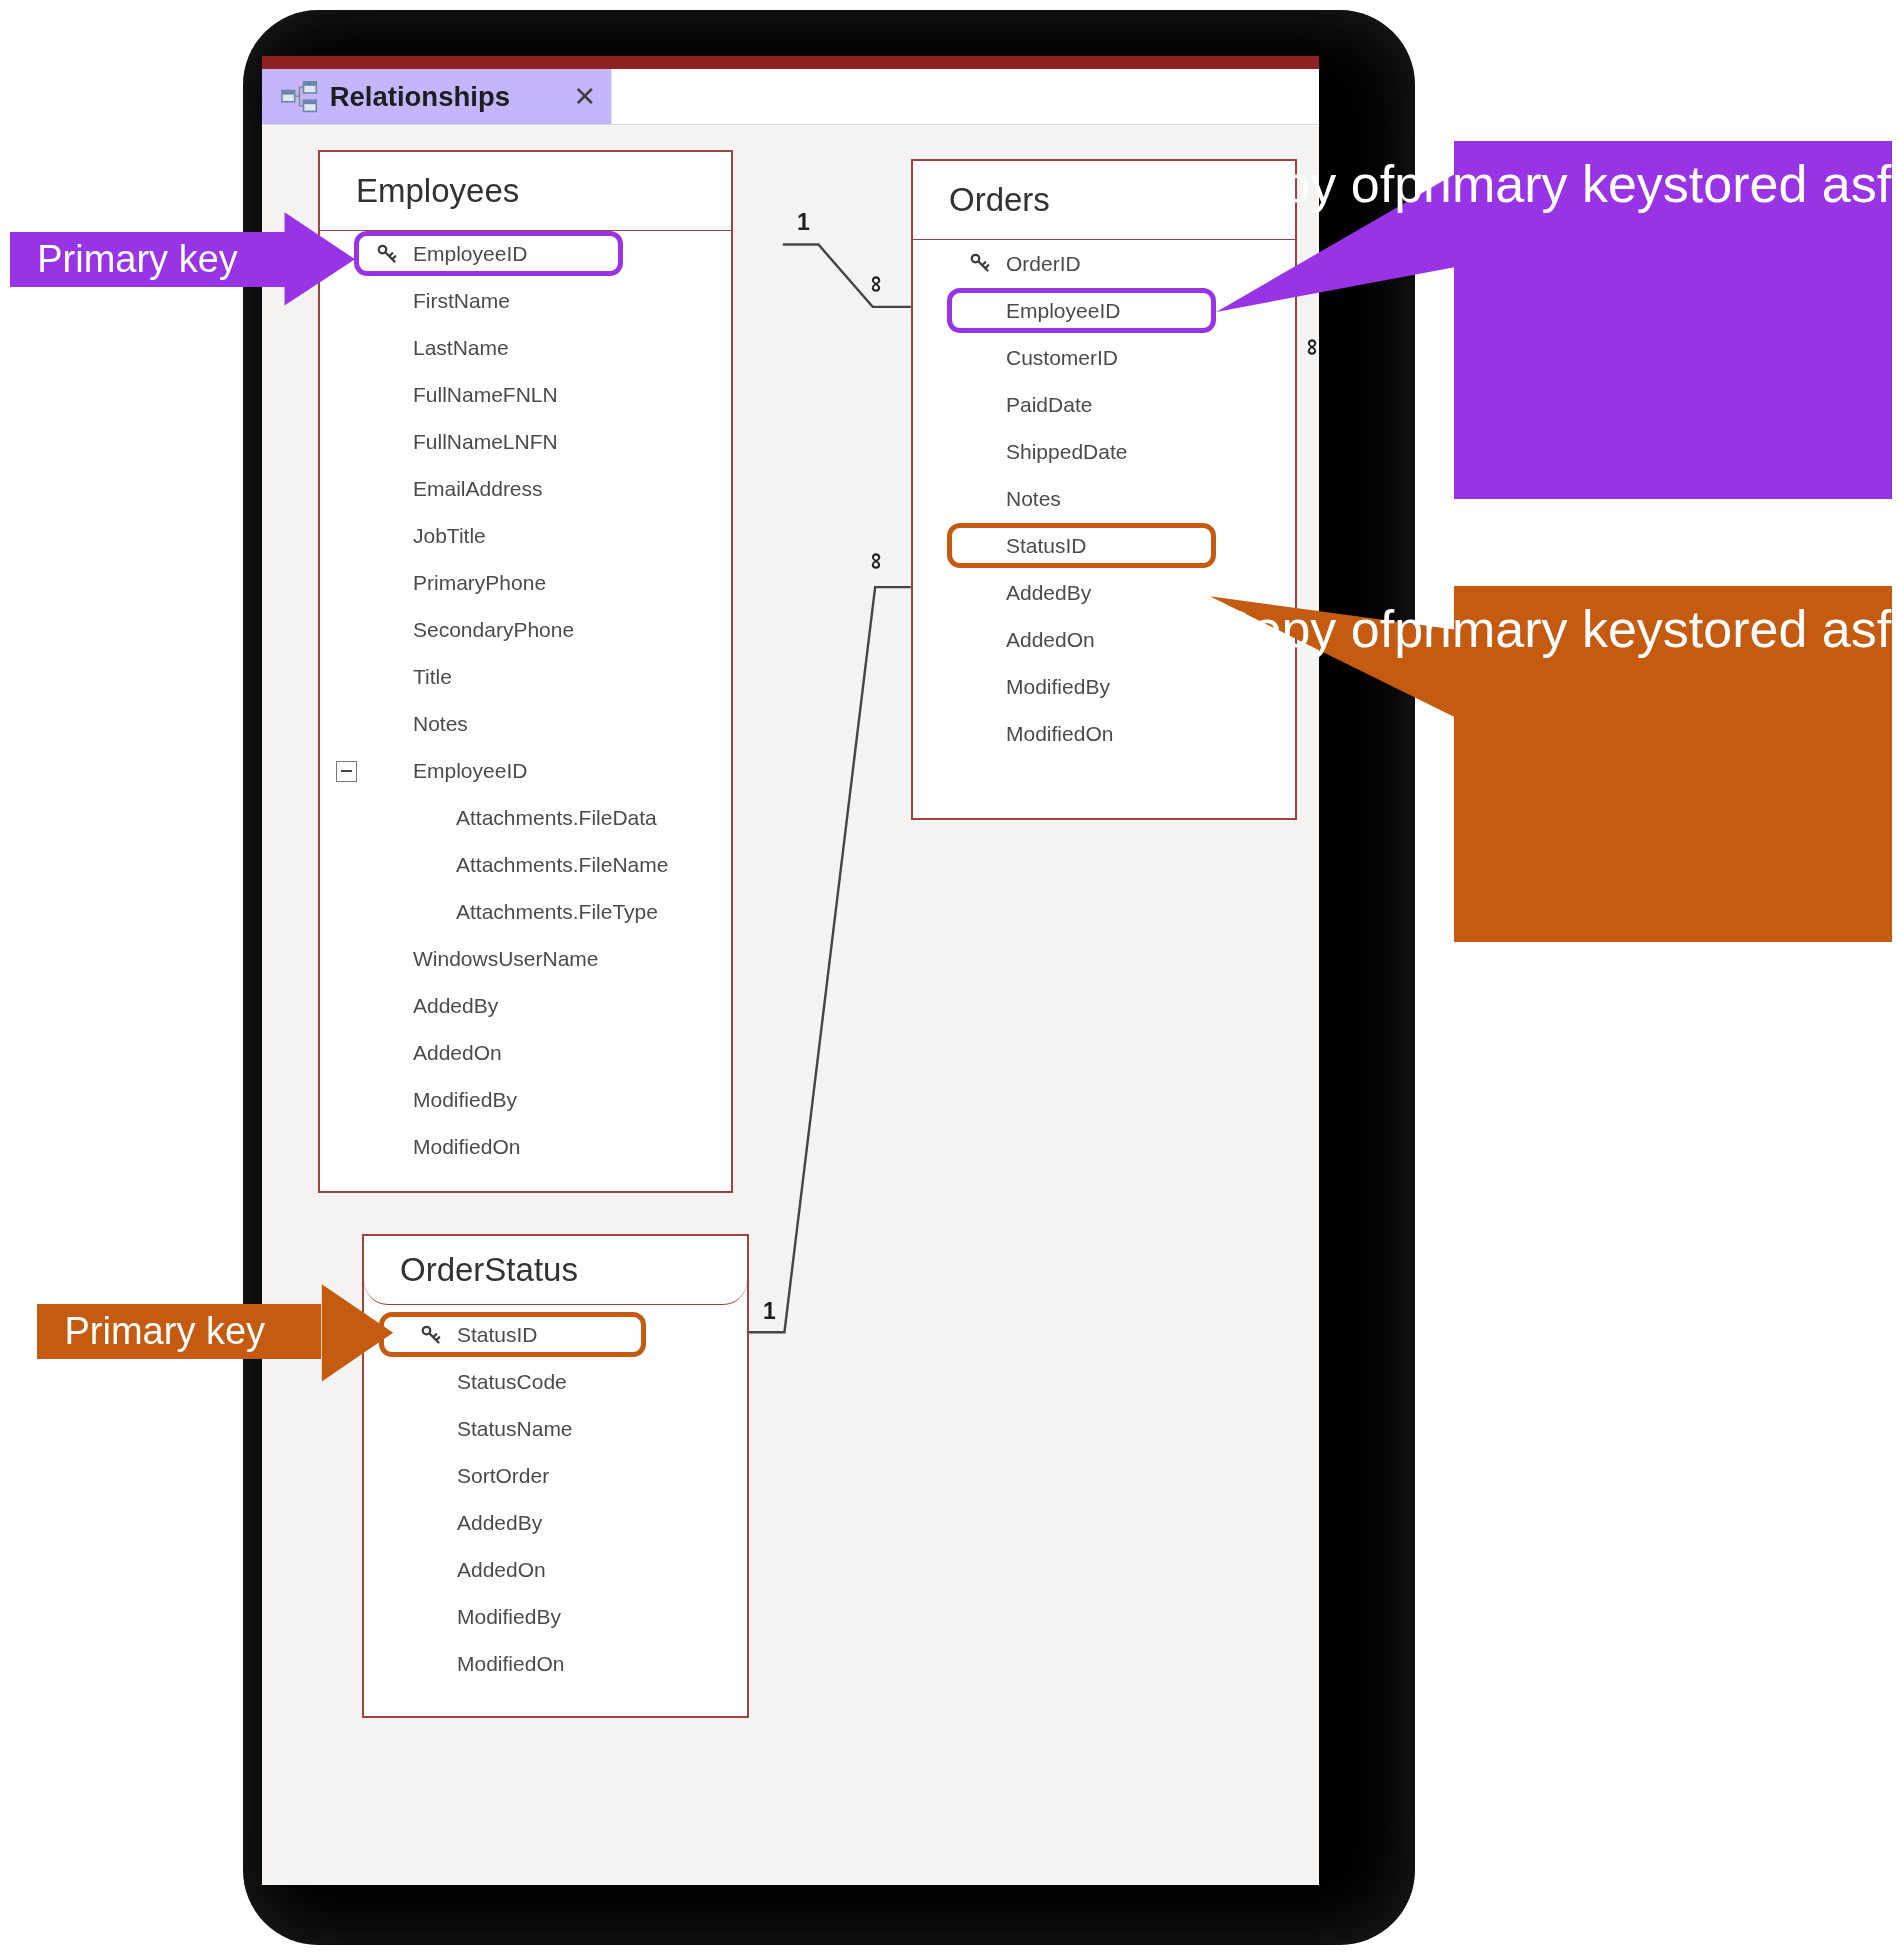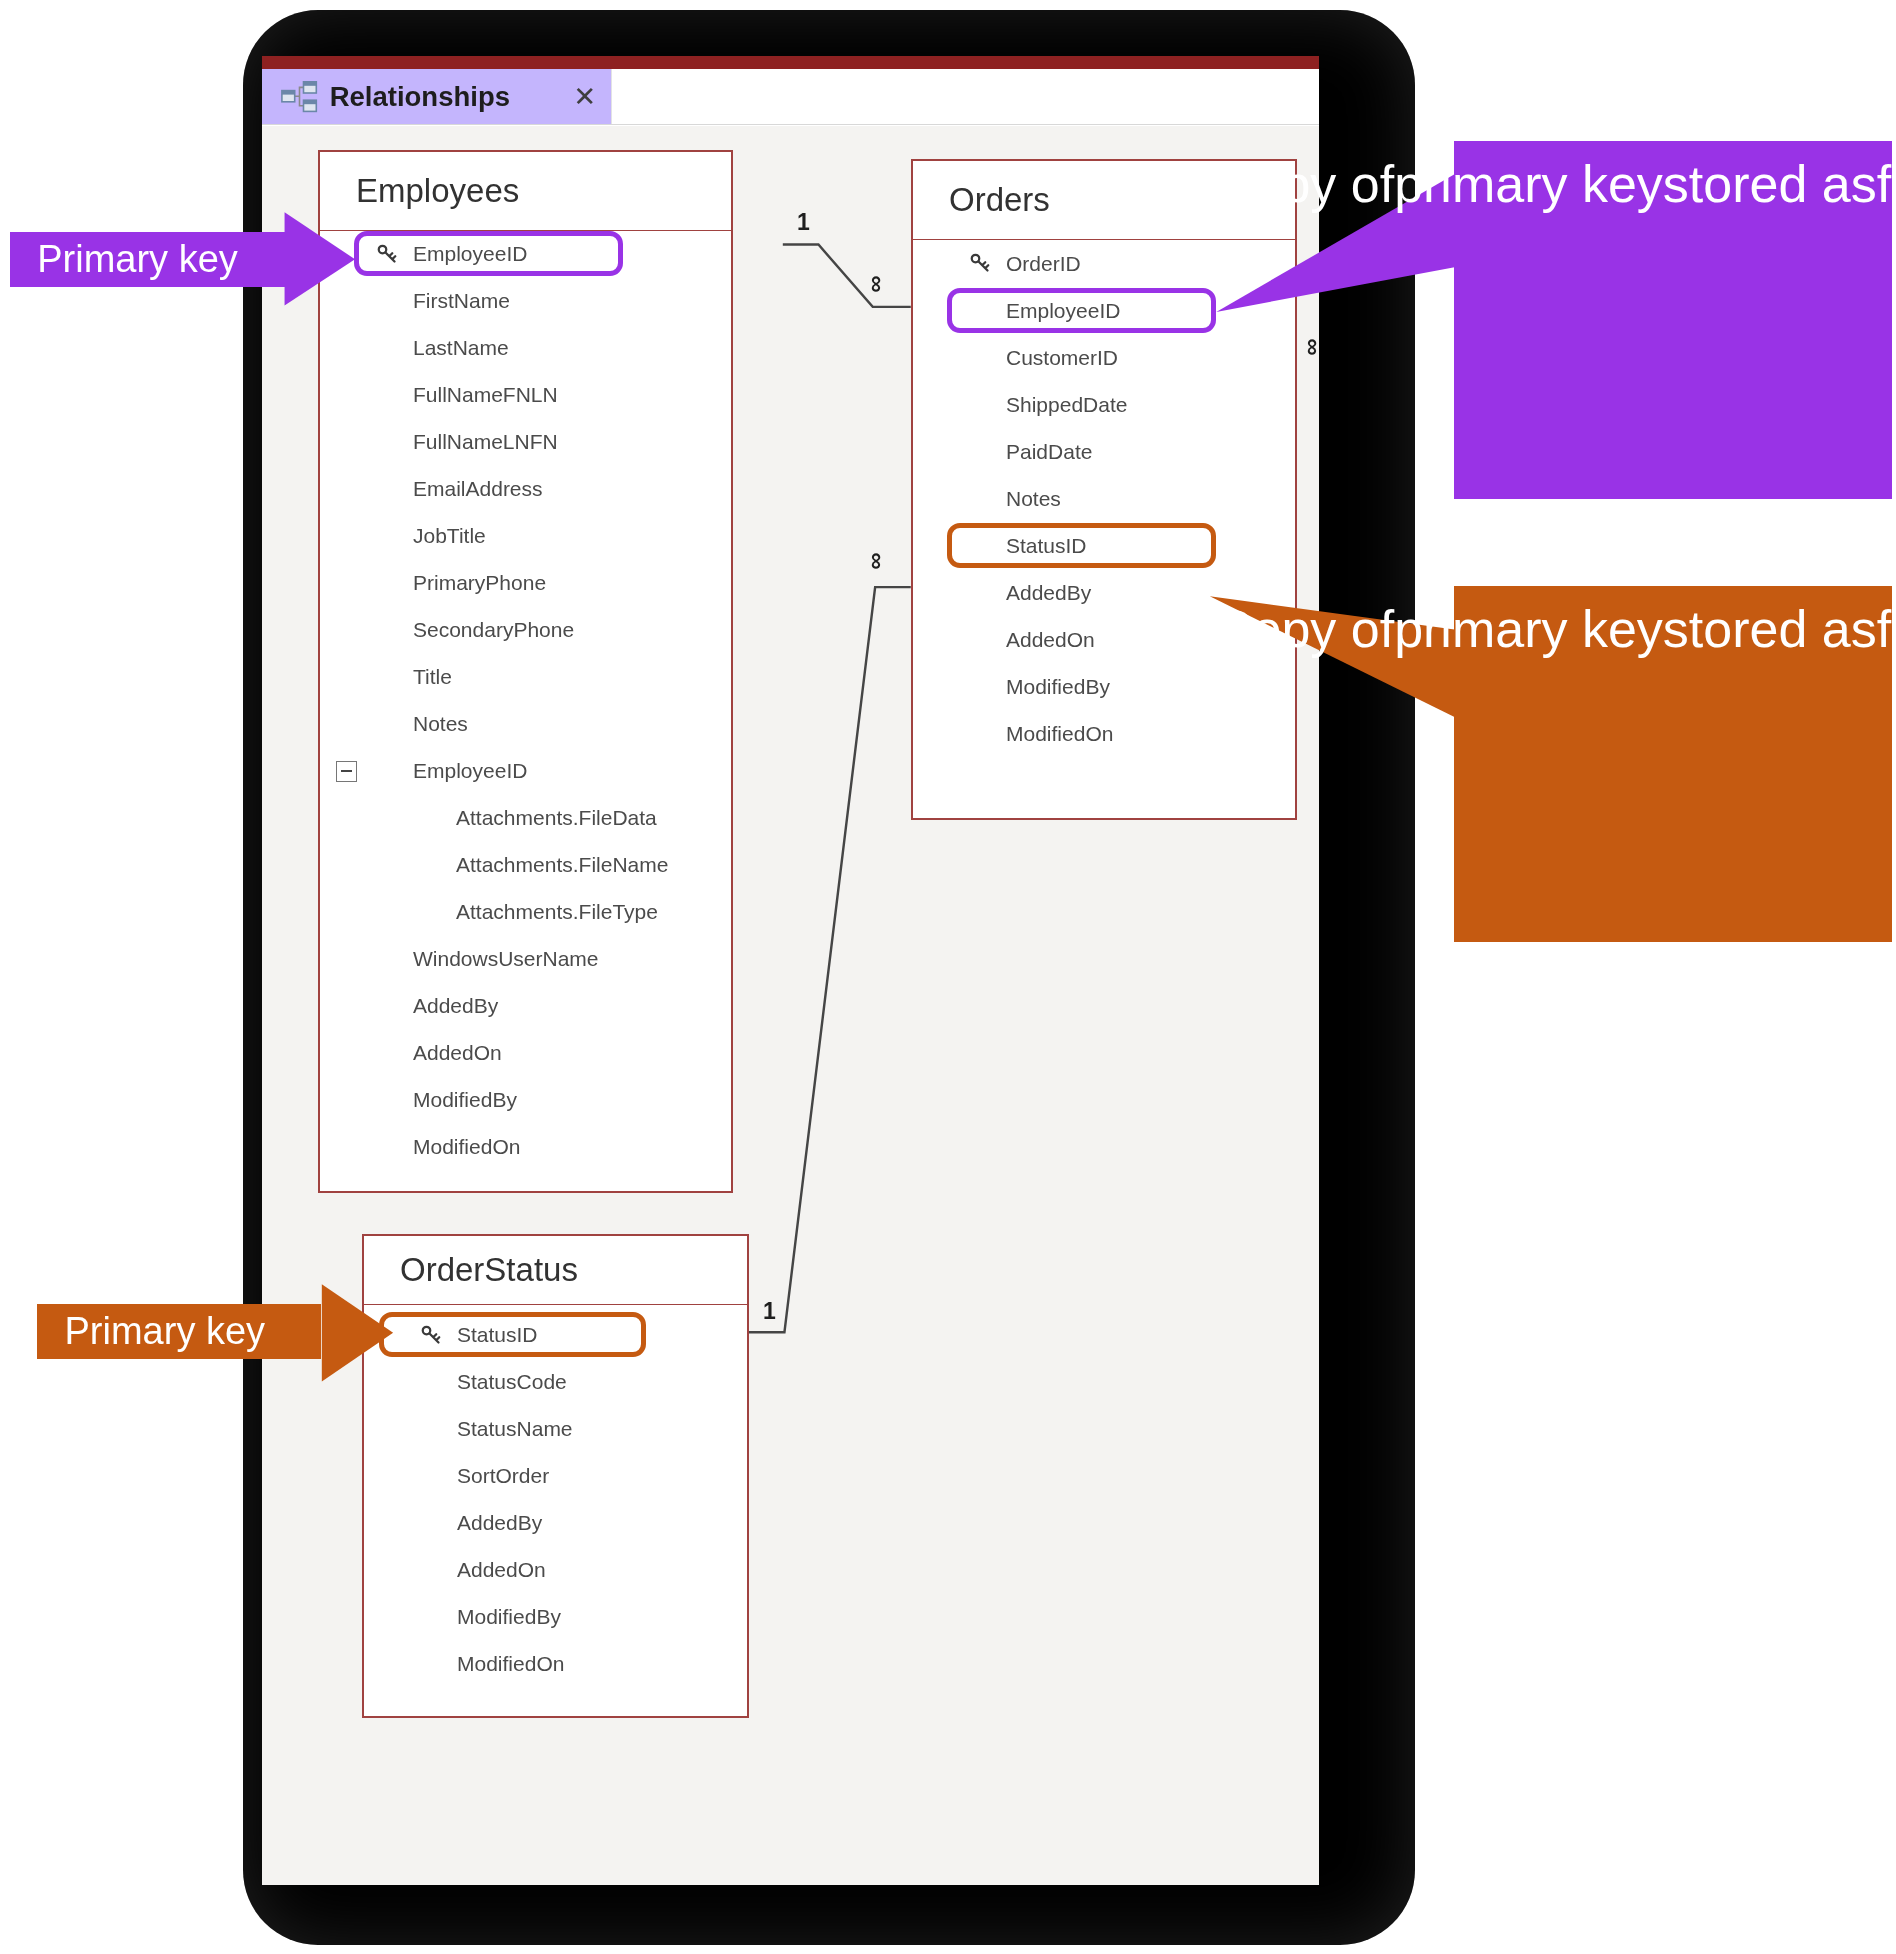--- a/index.html
+++ b/index.html
@@ -26,21 +26,21 @@
   .tab-close{margin-left:auto;margin-right:14.6px;font-size:27.5px;color:#3f3f3f;cursor:default;line-height:1;}
   
   .canvas{position:absolute;left:0;top:70px;width:1057px;height:1759px;background:#F4F3F1;}
   .rel-lines{position:absolute;left:0;top:0;}
   
   .table{position:absolute;background:#fff;border:2.4px solid #A04240;box-sizing:border-box;}
   .tbl-employees{left:56px;top:23.5px;width:415px;height:1043px;}
   .tbl-orders{left:649px;top:33px;width:386px;height:661px;}
   .tbl-orderstatus{left:100px;top:1108px;width:387px;height:484px;}
   .table-header{height:79px;border-bottom:1.6px solid #A04240;display:flex;align-items:center;padding-left:36px;font-size:33px;color:#323232;box-sizing:border-box;}
-  .tbl-orderstatus .table-header{height:69px;}
+  .tbl-orderstatus .table-header{height:69px;border-radius:24px;}
   .tbl-orderstatus .table-body{padding-top:6.5px;}
   .field-row{height:47px;position:relative;display:flex;align-items:center;}
   .field-label{margin-left:93px;font-size:21px;color:#4b4b4b;white-space:nowrap;position:relative;z-index:2;}
   .indent .field-label{margin-left:136px;}
   .key-icon{position:absolute;left:55px;top:11.3px;z-index:2;}
   .expander{position:absolute;left:16px;top:13px;width:21px;height:21px;border:1.6px solid #767676;box-sizing:border-box;display:flex;align-items:center;justify-content:center;background:#fff;z-index:2;}
   .expander .minus{width:11.3px;height:2.4px;background:#444;}
   .hl-box{position:absolute;left:34px;top:0.8px;width:269px;height:45px;border-radius:13px;box-sizing:border-box;z-index:1;}
   .hl-purple{border:5.7px solid #9933E6;}
   .hl-orange{border:5.7px solid #C55A11;}
@@ -179,24 +179,24 @@
             <span class="field-label">OrderID</span>
           </div>
           <div class="field-row">
             <div class="hl-box hl-purple"></div>
             <span class="field-label">EmployeeID</span>
           </div>
           <div class="field-row">
             <span class="field-label">CustomerID</span>
           </div>
           <div class="field-row">
+            <span class="field-label">PaidDate</span>
+          </div>
+          <div class="field-row">
             <span class="field-label">ShippedDate</span>
-          </div>
-          <div class="field-row">
-            <span class="field-label">PaidDate</span>
           </div>
           <div class="field-row">
             <span class="field-label">Notes</span>
           </div>
           <div class="field-row">
             <div class="hl-box hl-orange"></div>
             <span class="field-label">StatusID</span>
           </div>
           <div class="field-row">
             <span class="field-label">AddedBy</span>

